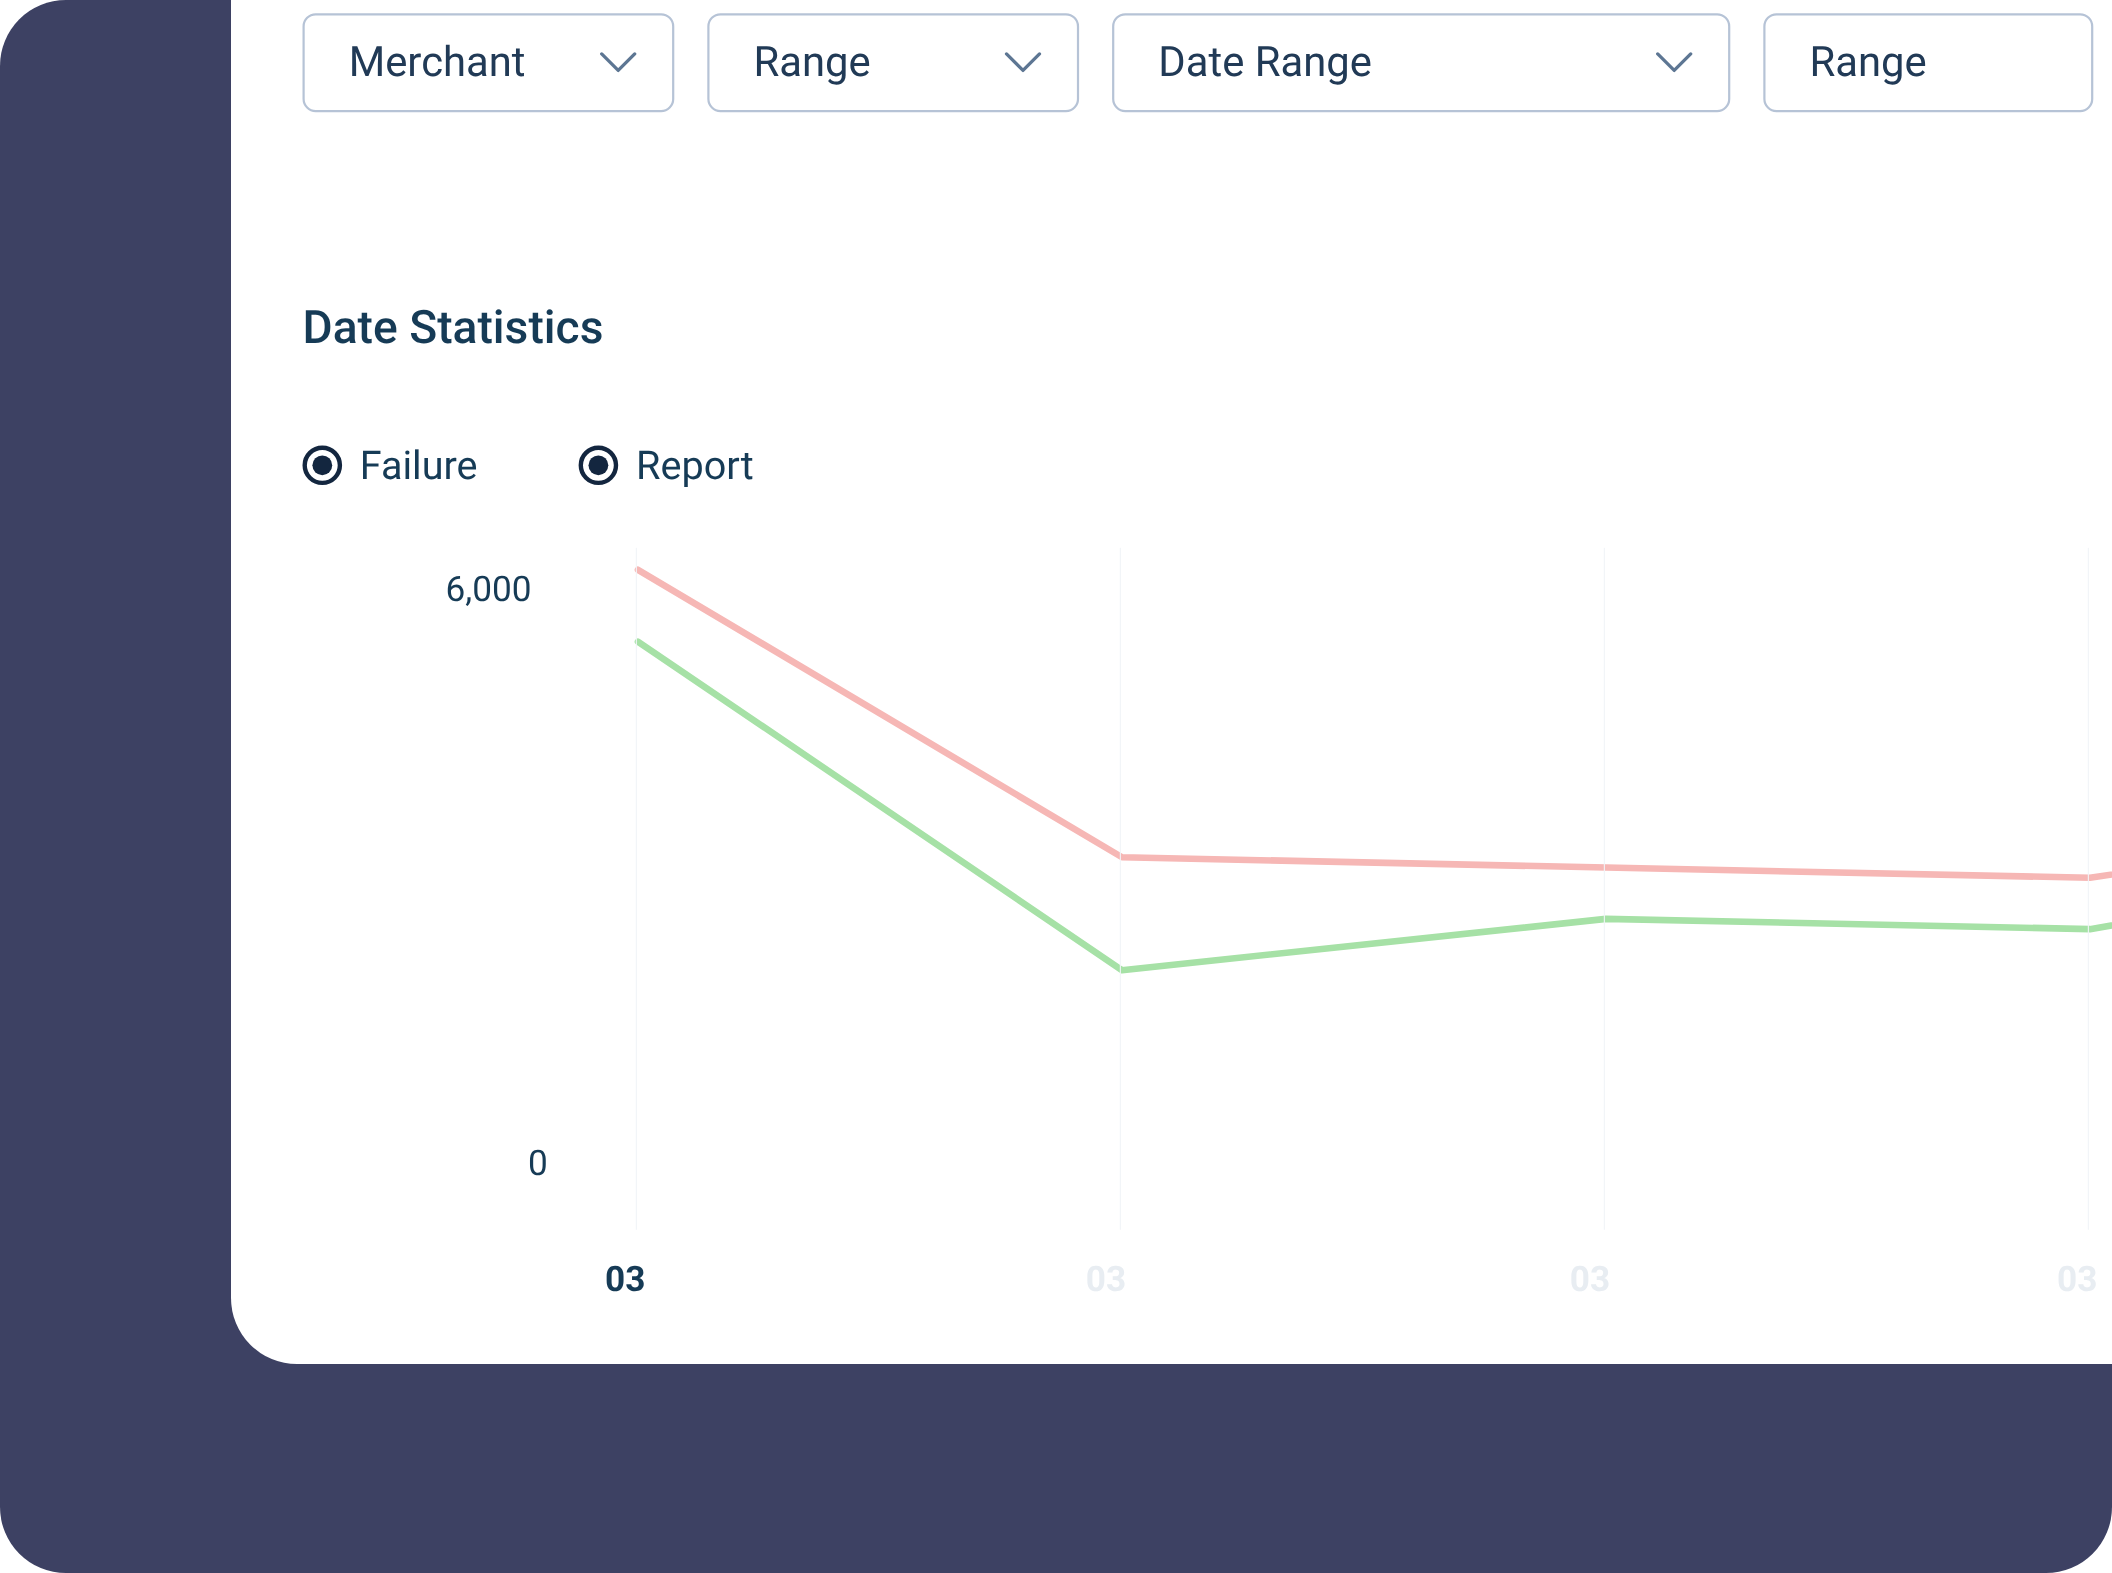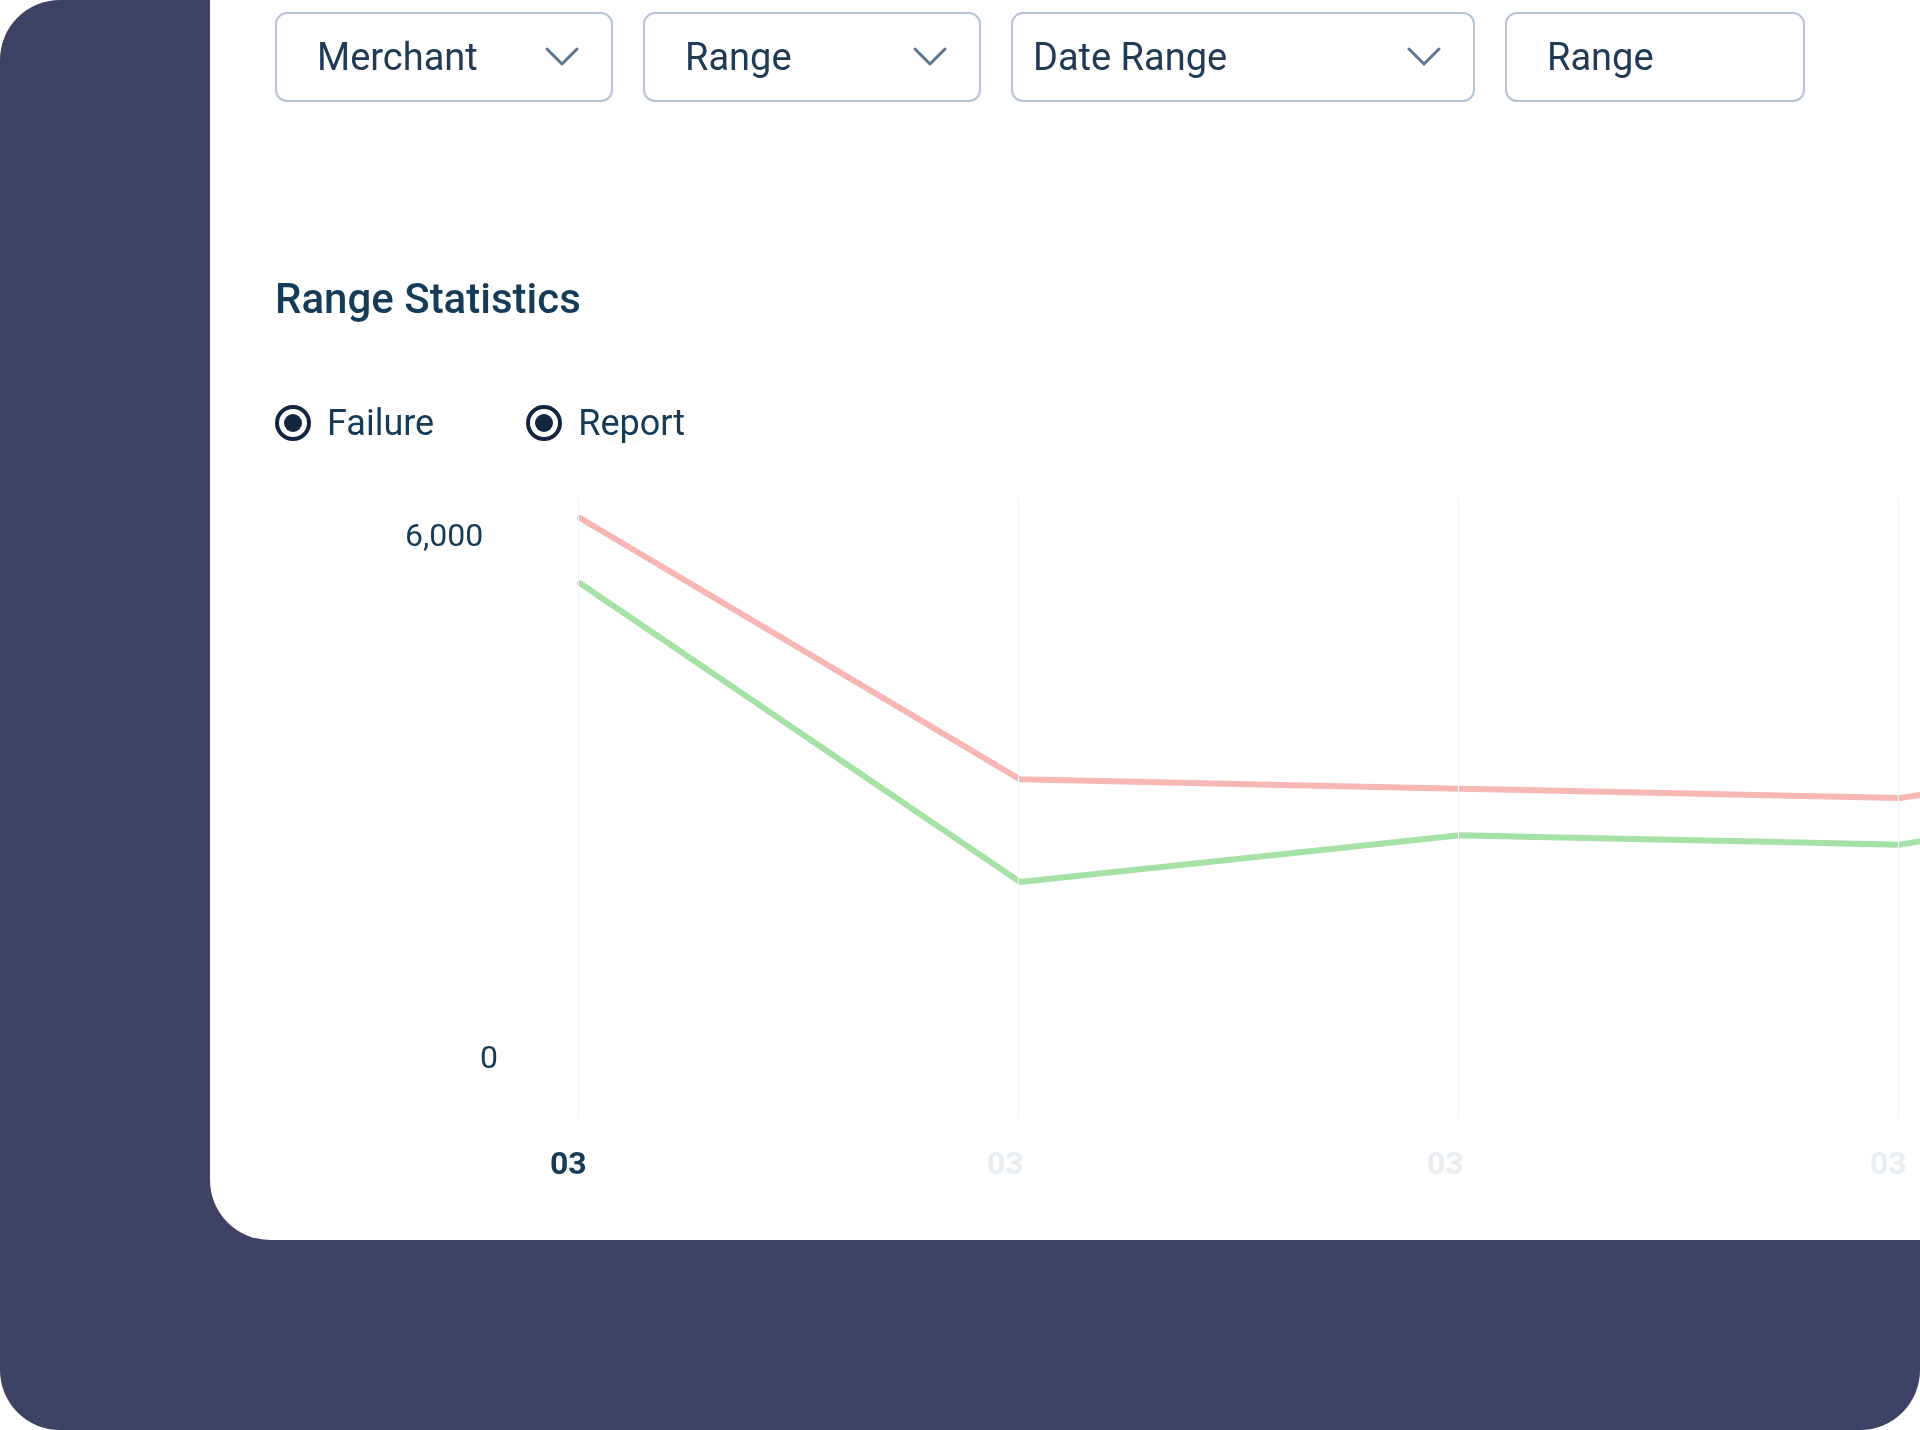--- a/index.html
+++ b/index.html
@@ -48,22 +48,21 @@
       align-items: center;
       justify-content: space-between;
       width: 338px;
       height: 90px;
       border: 2px solid #b6c3d6;
       border-radius: 12px;
       padding: 0 32px 0 40px;
       cursor: pointer;
     }
     .filter-dropdown.date {
-      width: 464px;
-      padding-left: 20px;
+      width: 562px;
     }
     .filter-dropdown.report {
       width: 300px;
     }
     .filter-label {
       font-size: 38px;
       color: #213a56;
       font-weight: 400;
     }
     .chevron-icon {
@@ -190,21 +189,21 @@
       <span class="filter-label">Date Range</span>
       <svg class="chevron-icon" viewBox="0 0 34 20">
           <polyline points="2,2 17,17 32,2" fill="none" stroke="#5d7693" stroke-width="3" stroke-linecap="round" stroke-linejoin="round"></polyline>
         </svg>
     </div>
     <div class="filter-dropdown report">
       <span class="filter-label">Range</span>
     </div>
   </div>
 
-  <h2 class="section-title">Range Statistics</h2>
+  <h2 class="section-title">Date Statistics</h2>
 
   <div class="legend">
     <div class="legend-item">
       <div class="radio-outer">
           <div class="radio-inner"></div>
         </div>
       <span class="legend-label">Failure</span>
     </div>
     <div class="legend-item">
       <div class="radio-outer">

